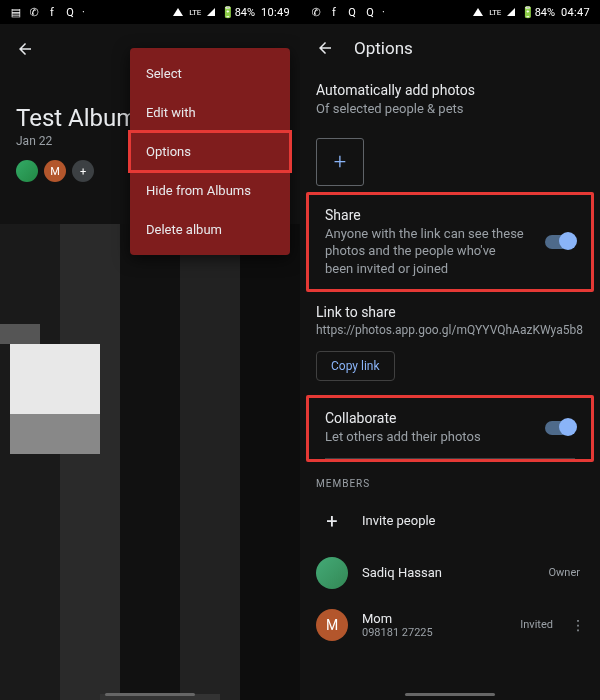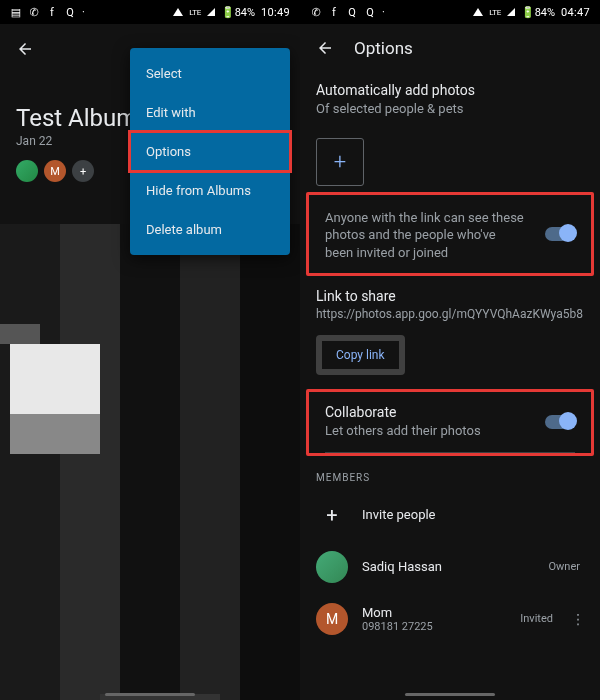--- a/index.html
+++ b/index.html
@@ -30,42 +30,42 @@
   .pixelated { position: absolute; inset: 0; background:
     linear-gradient(90deg,#1a1a1a 0 20%,#2a2a2a 20% 40%,#111 40% 60%,#222 60% 80%,#0d0d0d 80% 100%),
     linear-gradient(#151515,#0a0a0a);
     filter: blur(0px); }
   .pixel-block { position: absolute; }
   .pb1 { left: 10px; top: 120px; width: 90px; height: 70px; background: #e8e8e8; }
   .pb2 { left: 10px; top: 190px; width: 90px; height: 40px; background: #888; }
   .pb3 { left: 0; top: 100px; width: 40px; height: 20px; background: #555; }
   .pb4 { left: 100px; top: 470px; width: 120px; height: 20px; background: #333; }
 
-  .menu { position: absolute; top: 24px; right: 10px; width: 160px; background: #0369a1; border-radius: 4px; box-shadow: 0 4px 16px rgba(0,0,0,0.6); padding: 6px 0; z-index: 10; }
+  .menu { position: absolute; top: 24px; right: 10px; width: 160px; background: #7f1d1d; border-radius: 4px; box-shadow: 0 4px 16px rgba(0,0,0,0.6); padding: 6px 0; z-index: 10; }
   .menu-item { padding: 12px 16px; font-size: 13px; color: #e8eaed; cursor: pointer; }
   .menu-item.highlighted { outline: 3px solid #e53935; outline-offset: -1px; }
 
   
   .header-row { display: flex; align-items: center; gap: 20px; padding: 14px 16px; }
   .header-title { font-size: 17px; }
   .section { padding: 10px 16px; }
   .sec-title { font-size: 14px; color: #e8eaed; }
   .sec-sub { font-size: 13px; color: #9aa0a6; margin-top: 2px; line-height: 1.35; }
   .add-tile { width: 48px; height: 48px; border: 1px solid #5f6368; border-radius: 3px; display: flex; align-items: center; justify-content: center; margin: 10px 16px 6px; }
   .plus { color: #8ab4f8; font-size: 22px; font-weight: 300; }
 
   .setting { position: relative; padding: 12px 16px; }
   .setting .sec-title { padding-right: 48px; }
   .setting .sec-sub { padding-right: 48px; }
   .toggle { position: absolute; right: 16px; top: 50%; transform: translateY(-50%); width: 30px; height: 14px; background: #4e6a8a; border-radius: 7px; }
   .toggle::after { content: ""; position: absolute; right: -2px; top: -3px; width: 18px; height: 18px; background: #8ab4f8; border-radius: 50%; }
 
   .link-section { padding: 10px 16px 4px; }
   .link-url { font-size: 12px; color: #9aa0a6; margin-top: 3px; word-break: break-all; }
-  .copy-btn { display: inline-block; margin: 10px 16px 12px; padding: 7px 14px; border: 6px solid #404040; border-radius: 4px; font-size: 12px; color: #8ab4f8; background: transparent; cursor: pointer; }
+  .copy-btn { display: inline-block; margin: 10px 16px 12px; padding: 7px 14px; border: 1px solid #404040; border-radius: 4px; font-size: 12px; color: #8ab4f8; background: transparent; cursor: pointer; }
 
   .divider { height: 1px; background: #3c4043; margin: 0 16px; }
 
   .highlight-box { border: 3px solid #e53935; border-radius: 2px; margin: 2px 6px; }
 
   .members-label { padding: 14px 16px 6px; font-size: 10px; letter-spacing: 1px; color: #9aa0a6; }
   .member-row { display: flex; align-items: center; gap: 14px; padding: 10px 16px; }
   .member-avatar { width: 32px; height: 32px; border-radius: 50%; display: flex; align-items: center; justify-content: center; font-size: 14px; color: #fff; flex-shrink: 0; }
   .ma-invite { background: transparent; color: #e8eaed; font-size: 20px; }
   .ma1 { background: linear-gradient(135deg,#4a7,#385); }
@@ -162,20 +162,21 @@
   <div class="section">
     <div class="sec-title">Automatically add photos</div>
     <div class="sec-sub">Of selected people &amp; pets</div>
   </div>
   <div class="add-tile">
       <span class="plus">+</span>
     </div>
 
   <div class="highlight-box">
     <div class="setting">
+      <div class="sec-title">Share</div>
       <div class="sec-sub">Anyone with the link can see these photos and the people who've been invited or joined</div>
       <div class="toggle"></div>
     </div>
   </div>
 
   <div class="link-section">
     <div class="sec-title">Link to share</div>
     <div class="link-url">https://photos.app.goo.gl/mQYYVQhAazKWya5b8</div>
   </div>
   <button class="copy-btn">Copy link</button>

